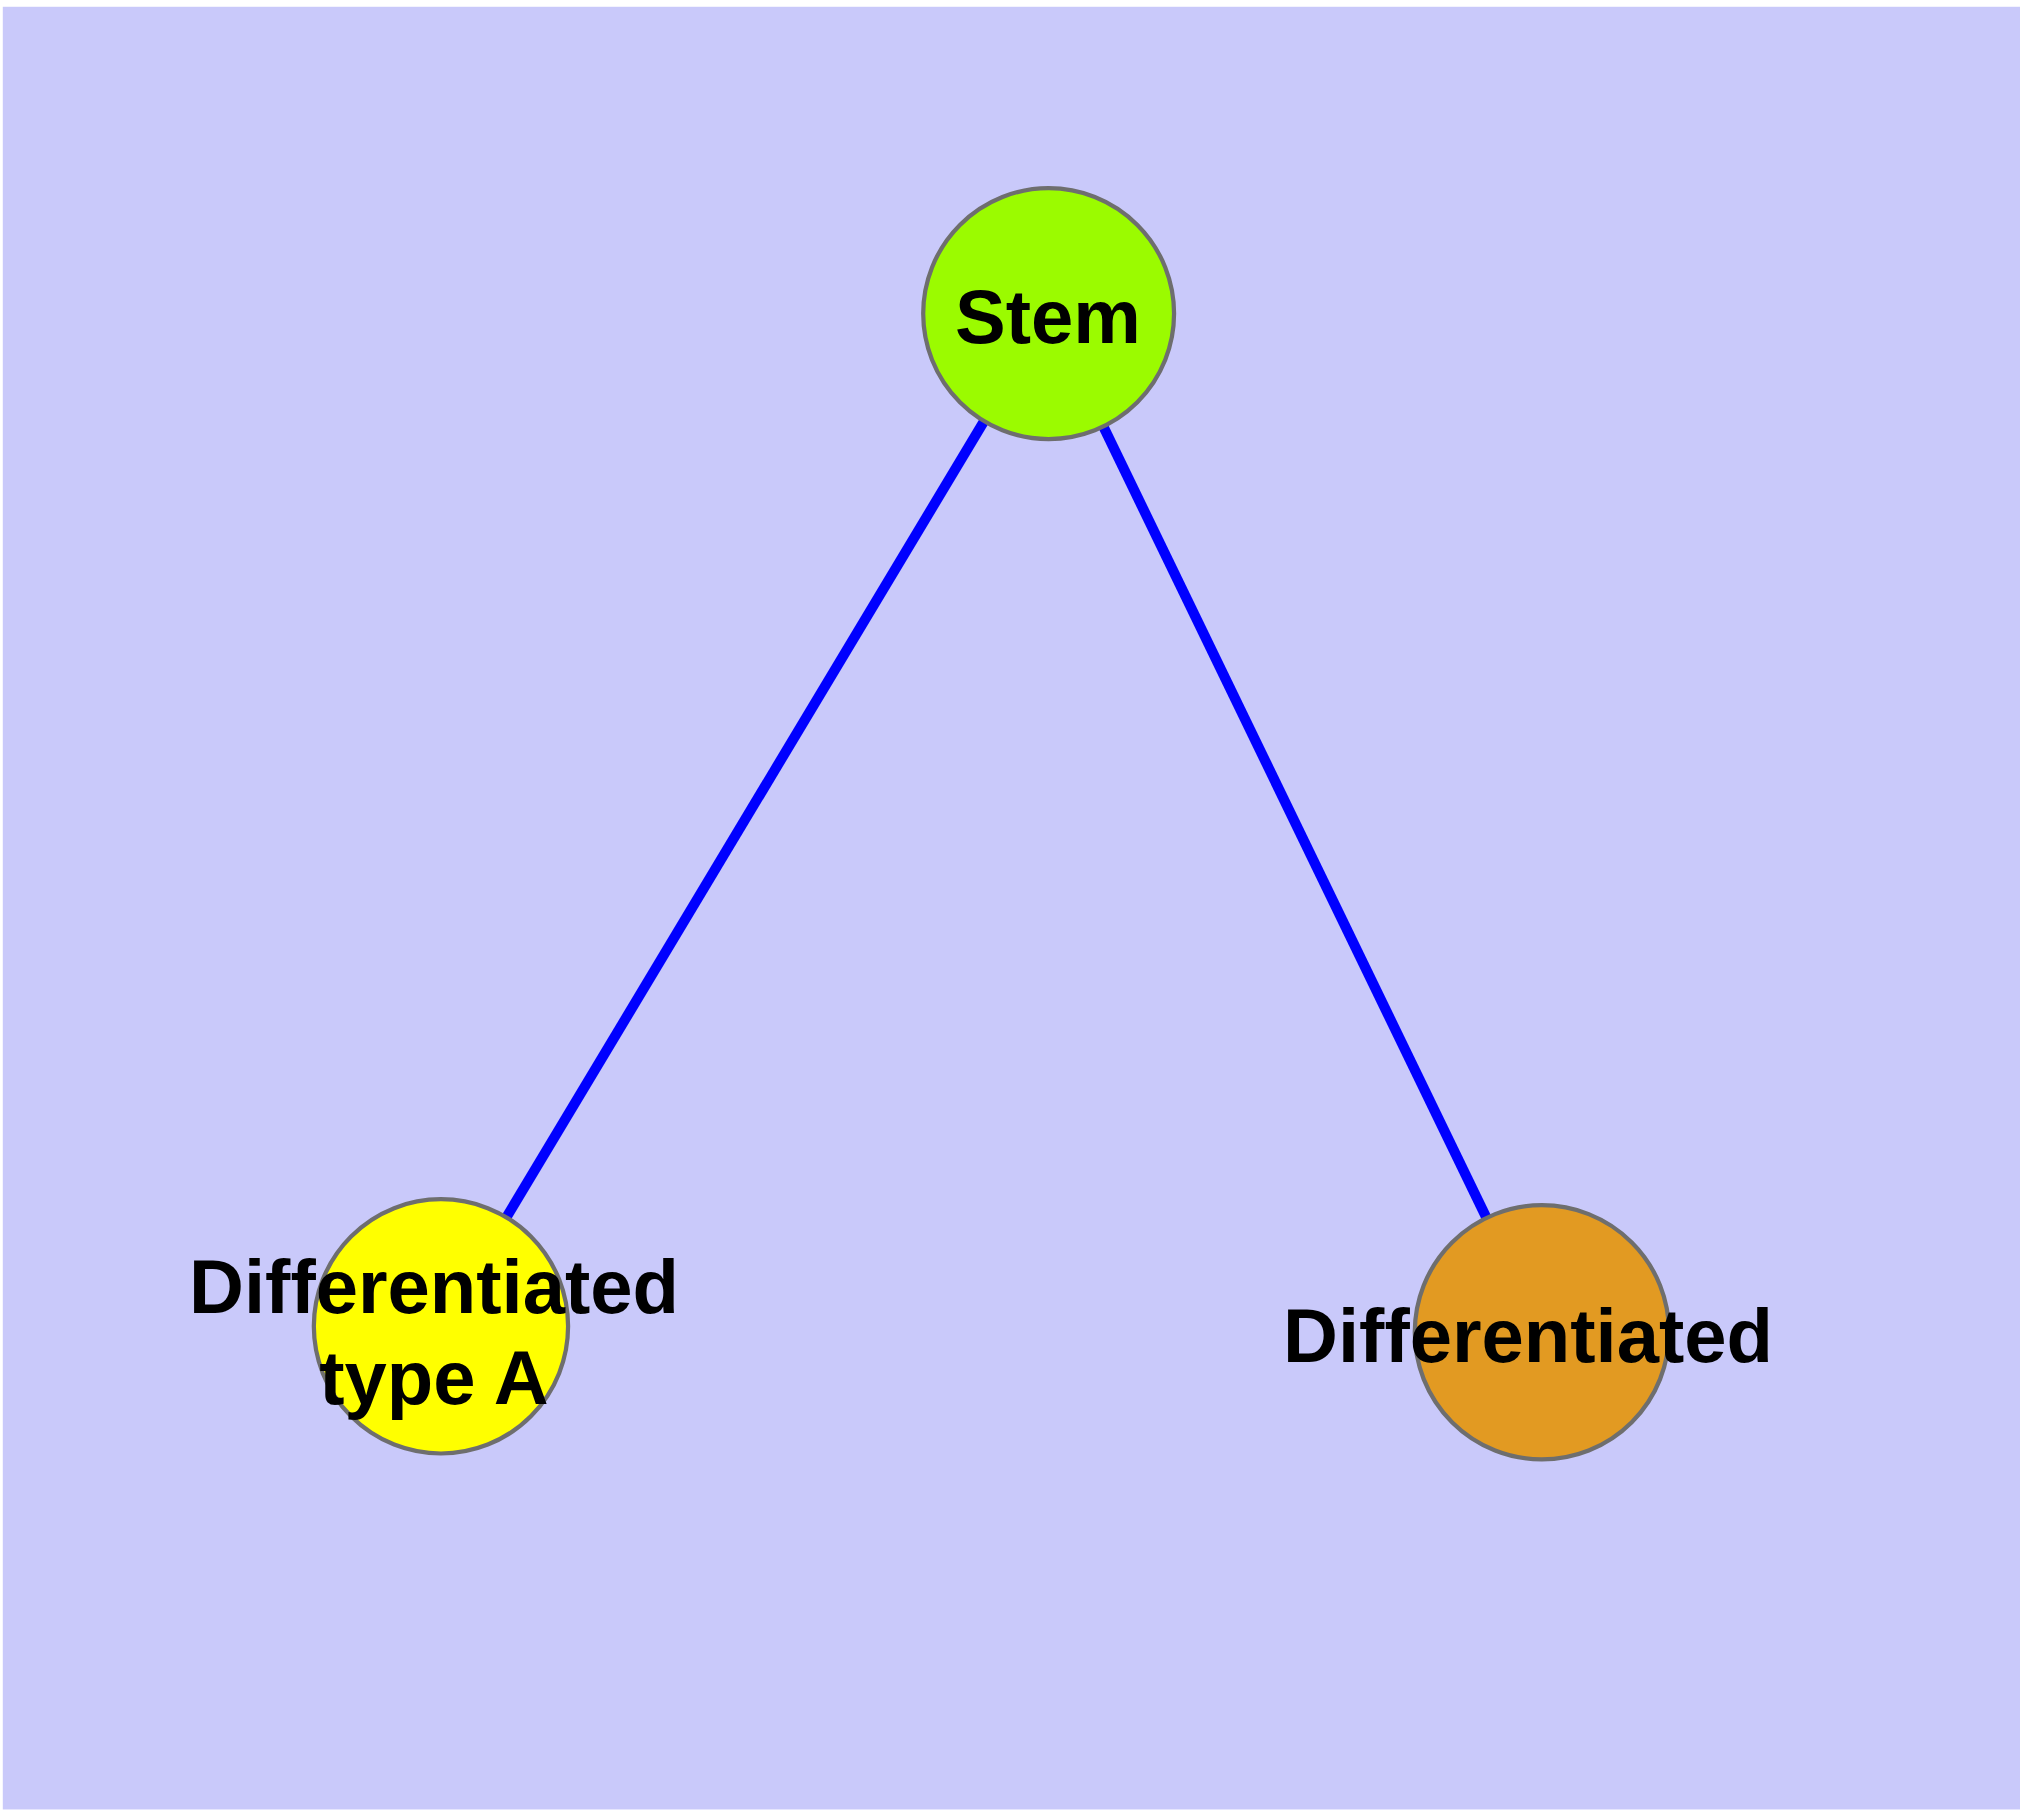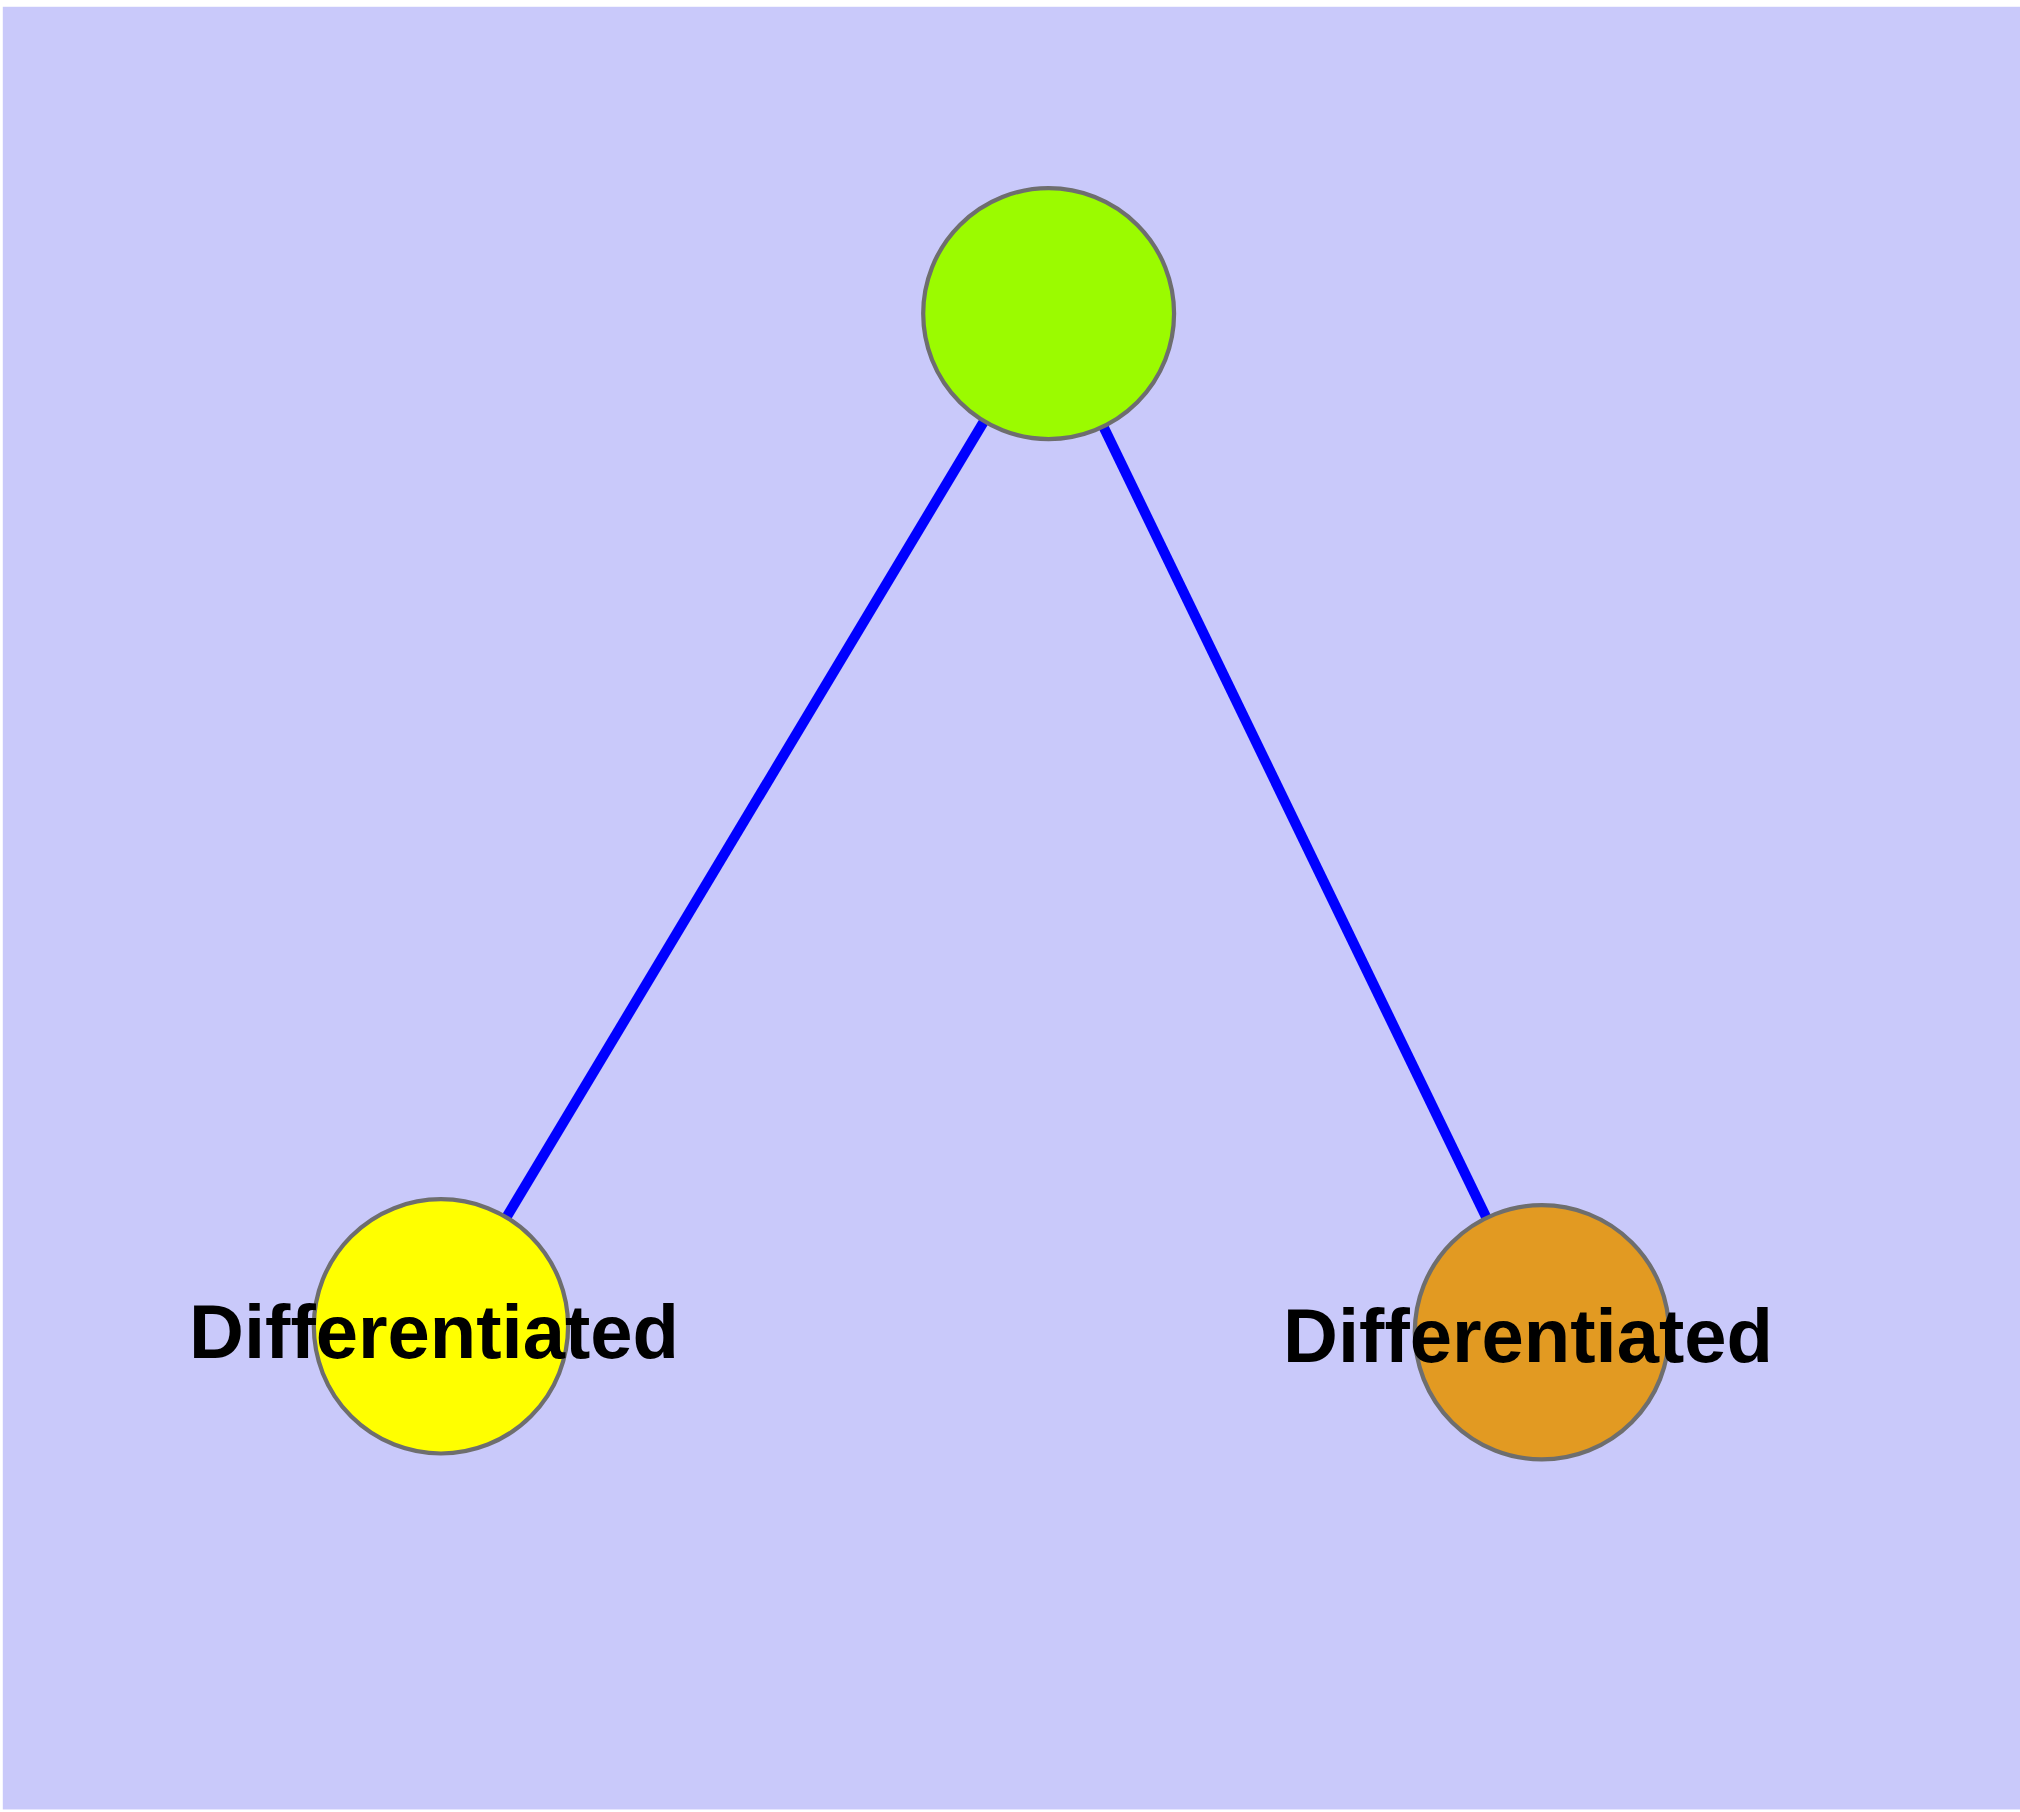--- a/index.html
+++ b/index.html
@@ -52,23 +52,27 @@
     <rect x="3" y="8" width="2381" height="2127" fill="#C9C9FA"></rect>
 
     <line class="edge-line" x1="1237" y1="370" x2="520" y2="1565" stroke="#0000FF"></line>
     <line class="edge-line" x1="1237" y1="370" x2="1819" y2="1572" stroke="#0000FF"></line>
 
     <circle class="node-circle" cx="1237" cy="370" r="148" fill="#9BFB00" stroke="#6E6E6E"></circle>
     <circle class="node-circle" cx="520" cy="1565" r="150" fill="#FFFF00" stroke="#6E6E6E"></circle>
     <circle class="node-circle" cx="1819" cy="1572" r="150" fill="#E29A22" stroke="#6E6E6E"></circle>
   </svg>
 
+  <div class="node-label" style="left:1048px; top:317px;">
+    <span>Stem</span>
+  </div>
 
   <div class="node-label" style="left:434px; top:1332px;">
     <div>Differentiated</div>
+    <div>type A</div>
   </div>
 
   <div class="node-label" style="left:1528px; top:1336px;">
     <div>Differentiated</div>
   </div>
 
 </div>
 
 
 </body></html>

